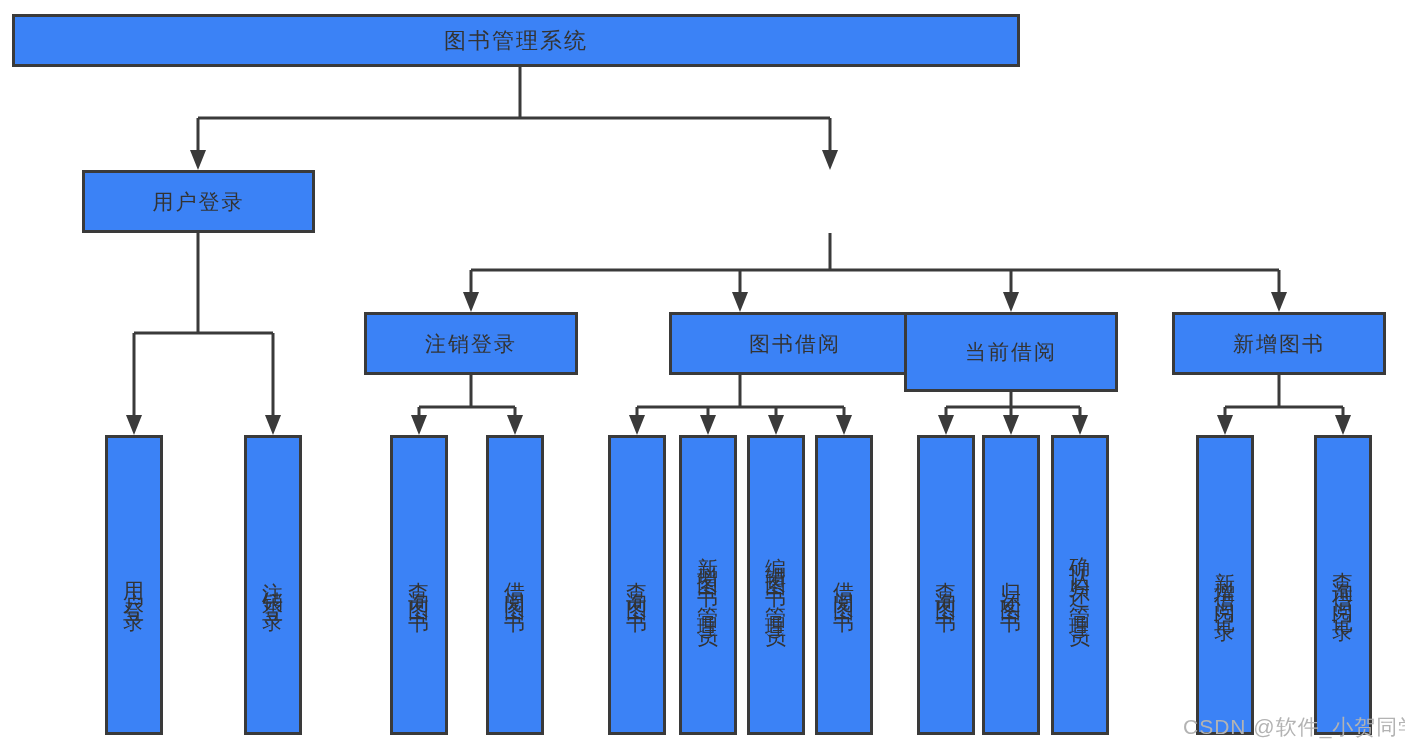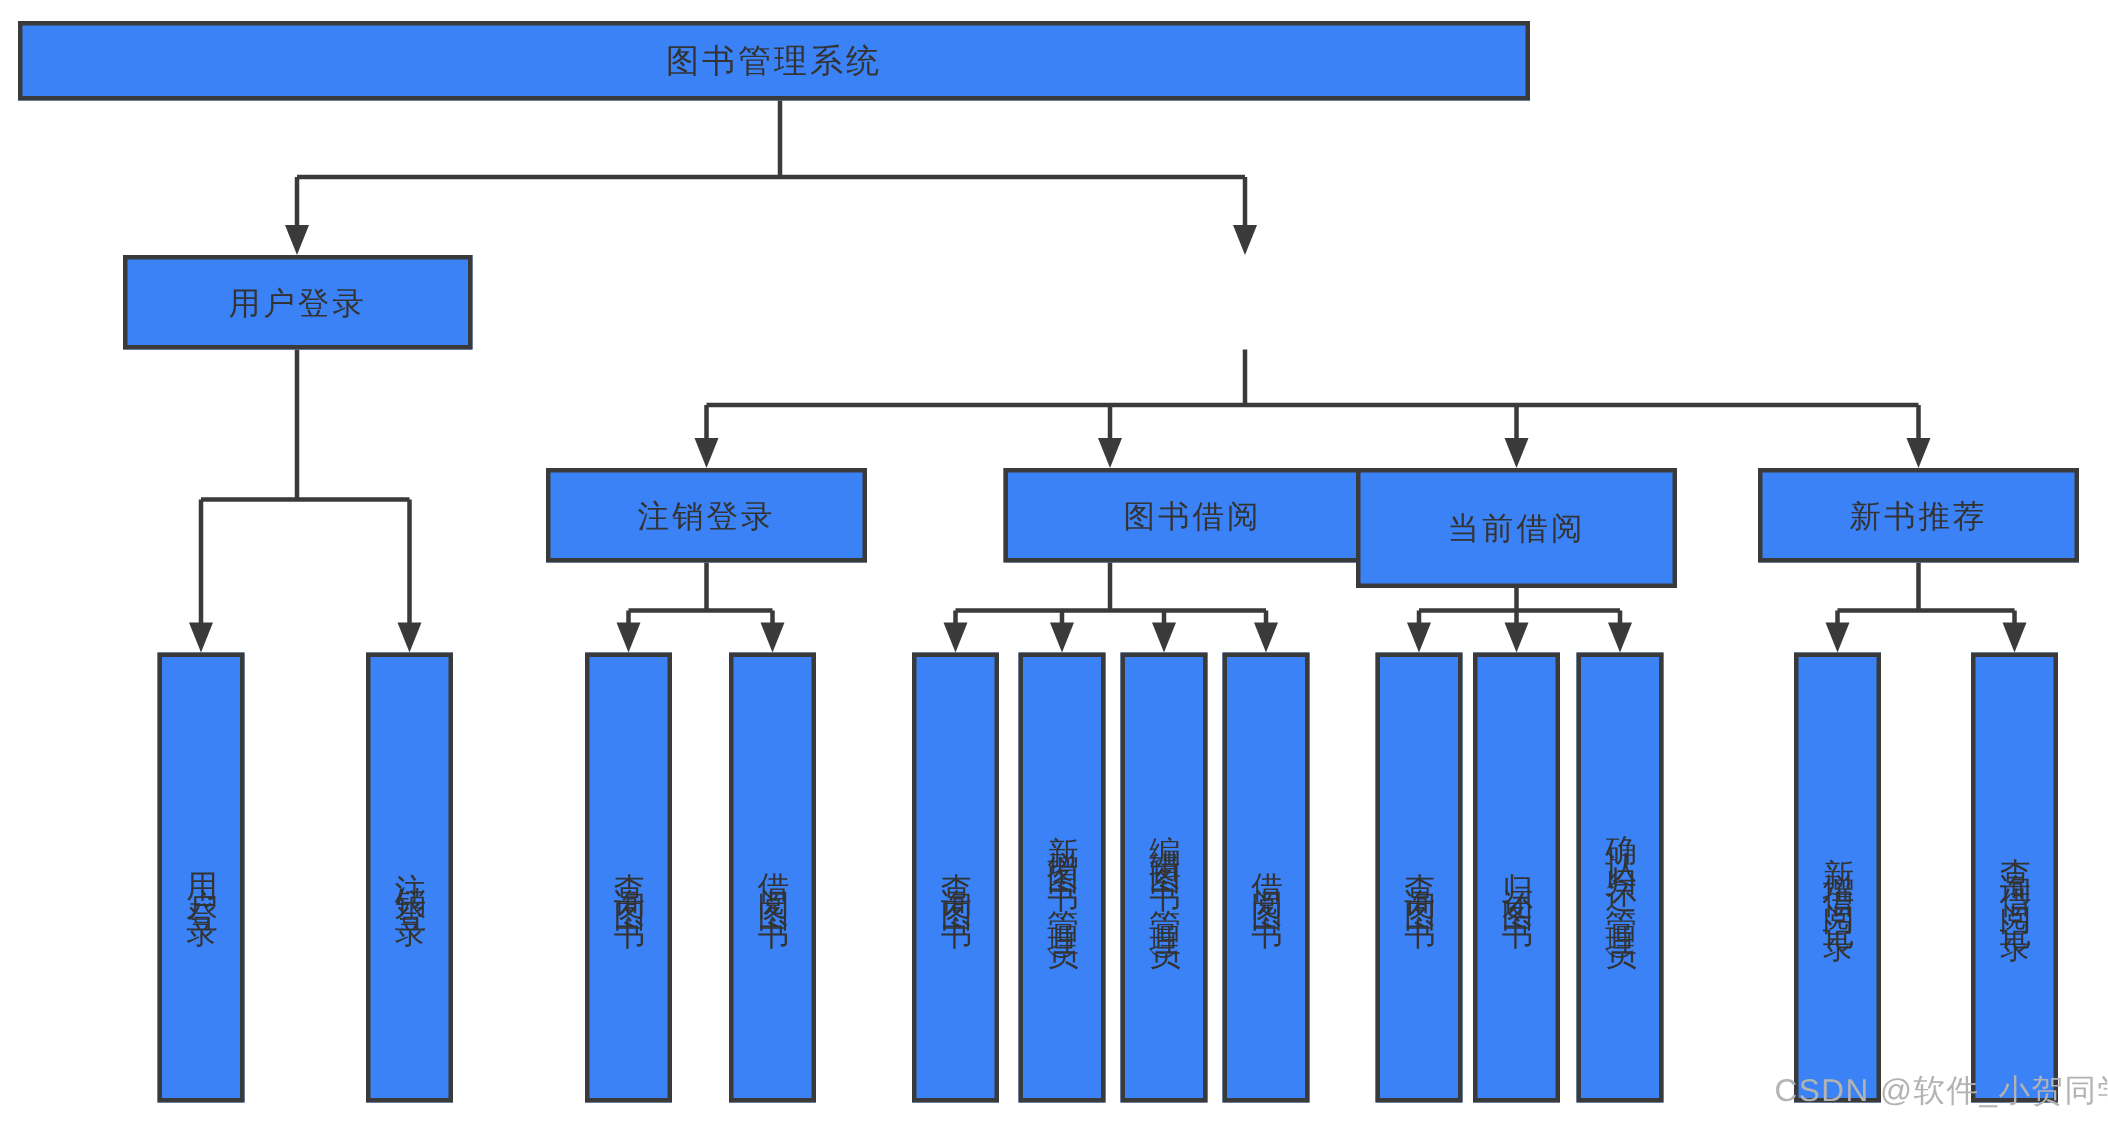--- a/index.html
+++ b/index.html
@@ -109,21 +109,21 @@
     </g>
   </svg>
 
   <div class="box hbox n-root">图书管理系统</div>
 
   <div class="box hbox n-l2a">用户登录</div>
 
   <div class="box hbox n-l3a">注销登录</div>
   <div class="box hbox n-l3b">图书借阅</div>
   <div class="box hbox n-l3c">当前借阅</div>
-  <div class="box hbox n-l3d">新书推荐</div>
+  <div class="box hbox n-l3d">新增图书</div>
 
   <div class="box vb n-v1">
     <span class="vtext">用户登录</span>
   </div>
   <div class="box vb n-v2">
     <span class="vtext">注销登录</span>
   </div>
   <div class="box vb n-v3">
     <span class="vtext">查询图书</span>
   </div>

